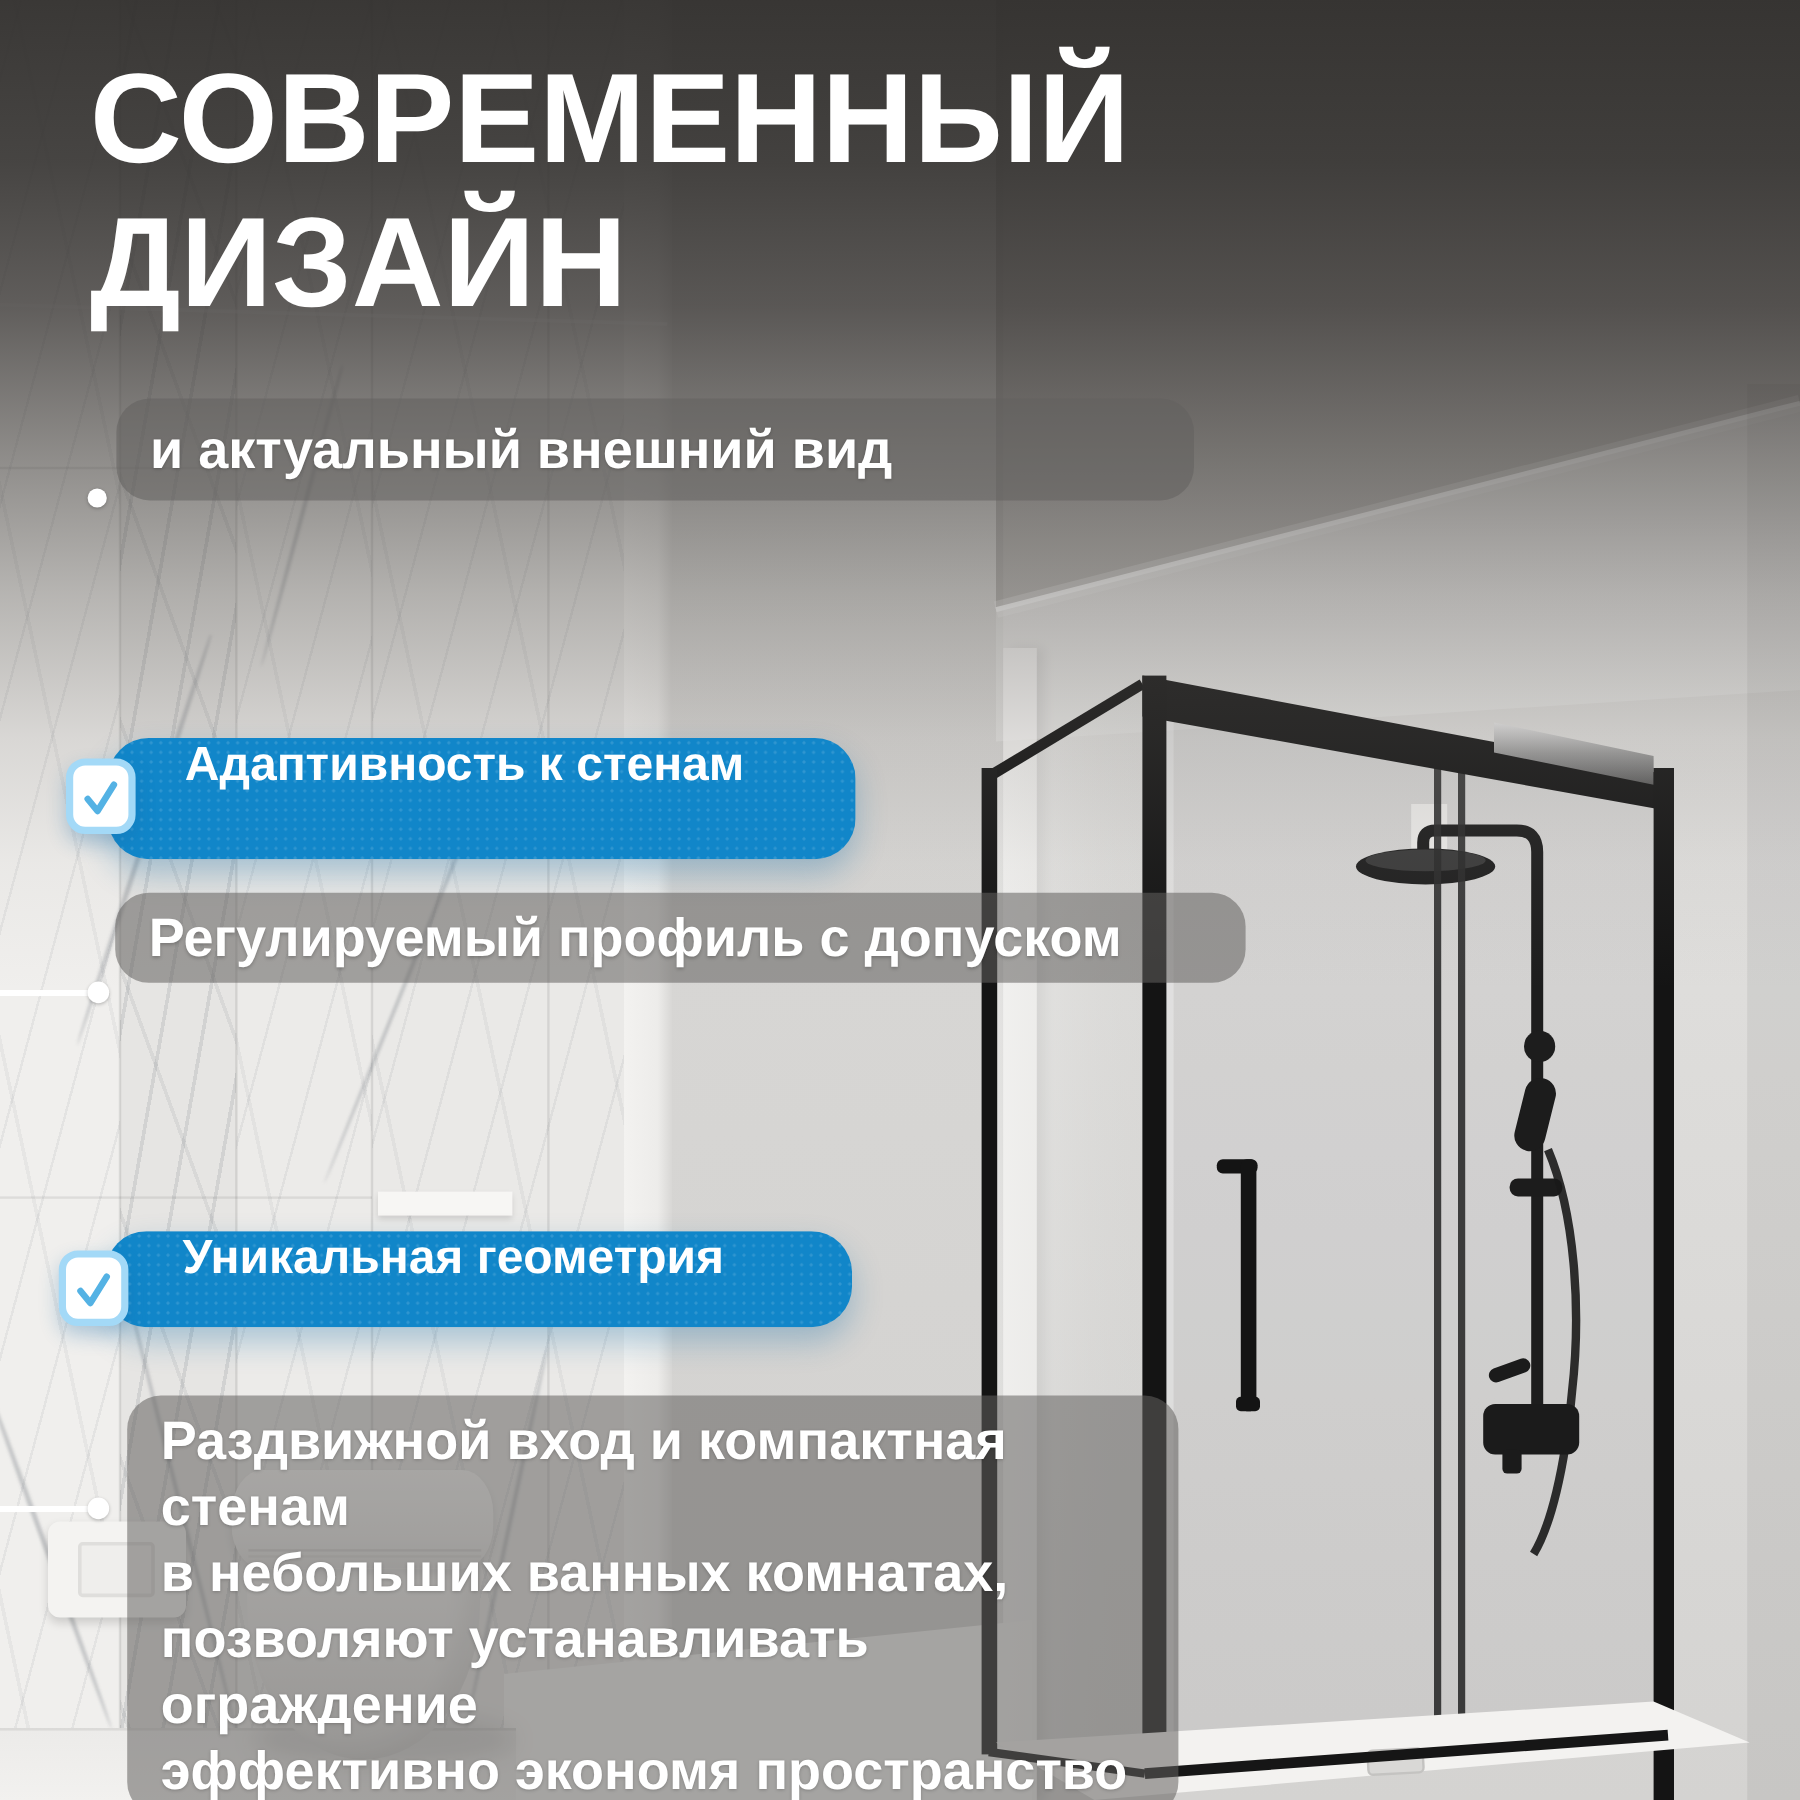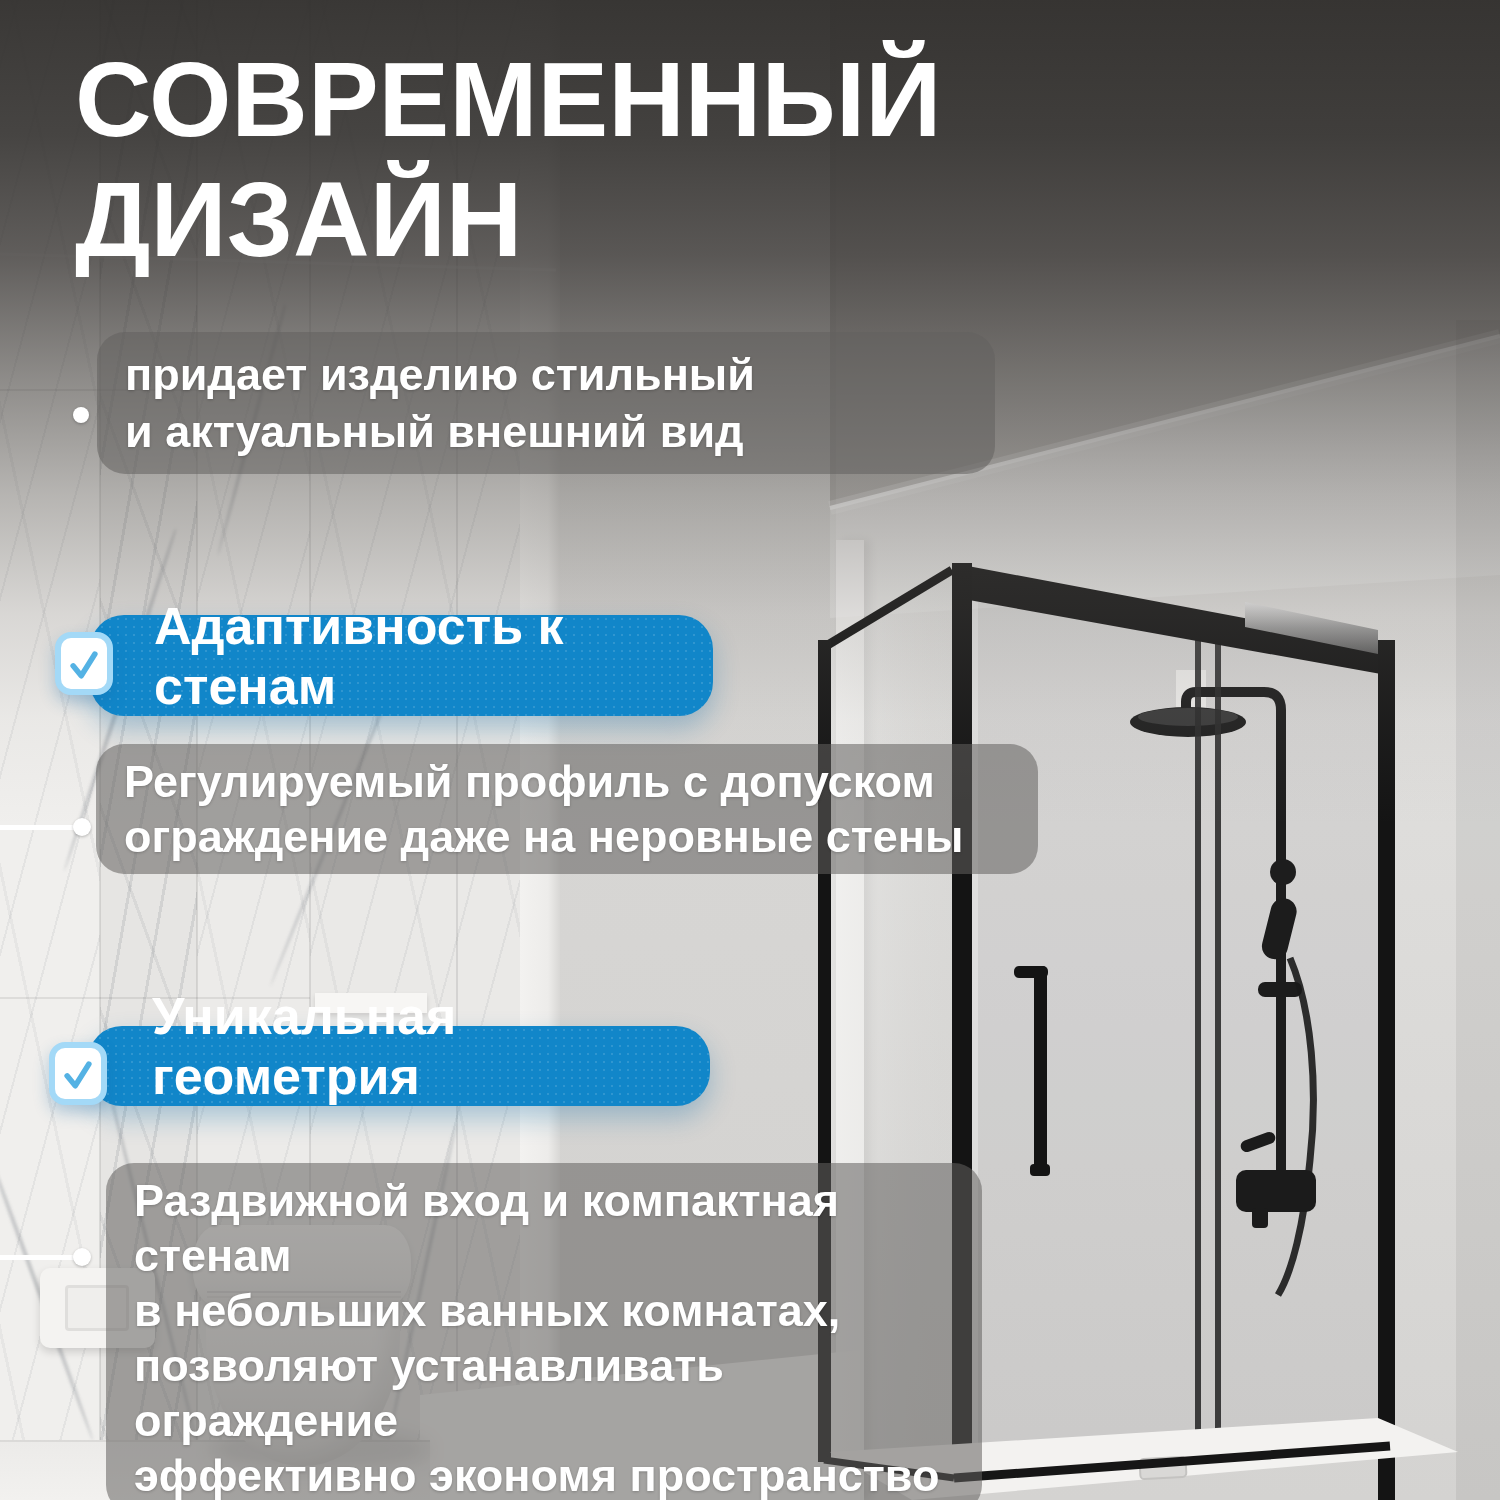--- a/index.html
+++ b/index.html
@@ -48,22 +48,22 @@
       rgba(74,71,68,0.60) 25%,rgba(96,93,89,0.40) 33%,rgba(124,120,116,0.20) 41%,
       rgba(150,146,142,0.07) 48%,rgba(0,0,0,0) 55%);}
   
   .content{position:absolute;inset:0;}
   .title{position:absolute;left:75px;top:40px;color:#FFFFFF;font-weight:700;font-size:106px;line-height:1.13;letter-spacing:0;}
   .card{position:absolute;background:rgba(98,97,95,0.55);border-radius:28px;color:#FFFFFF;
     font-weight:700;font-size:45px;padding:14px 28px;text-shadow:0 1px 3px rgba(0,0,0,0.22);}
   .card-intro{left:97px;top:332px;width:898px;line-height:57px;}
   .card-f1{left:96px;top:744px;width:942px;line-height:55px;padding:10px 28px;}
   .card-f2{left:106px;top:1163px;width:876px;line-height:55px;padding:10px 28px;}
-  .banner{position:absolute;background-color:#1186C9;border-radius:34px;color:#FFFFFF;font-weight:700;font-size:52px;
-    display:flex;align-items:flex-end;box-shadow:0 12px 26px rgba(16,108,168,0.30);
+  .banner{position:absolute;background-color:#1186C9;border-radius:34px;color:#FFFFFF;font-weight:700;font-size:40px;
+    display:flex;align-items:flex-start;box-shadow:0 12px 26px rgba(16,108,168,0.30);
     background-image:radial-gradient(rgba(255,255,255,0.13) 1.1px,rgba(255,255,255,0) 1.5px);background-size:8px 8px;}
   .banner-1{left:90px;top:615px;width:623px;height:101px;padding-left:64px;}
   .banner-2{left:88px;top:1026px;width:622px;height:80px;padding-left:64px;}
   .checkbox{position:absolute;width:58px;height:63px;background:#FFFFFF;border:6px solid #A3D9F7;border-radius:16px;
     display:flex;align-items:center;justify-content:center;box-shadow:0 8px 16px rgba(25,105,165,0.30);}
   .cb-1{left:55px;top:632px;}
   .cb-2{left:49px;top:1042px;}
   .dot{position:absolute;background:#FFFFFF;border-radius:50%;box-shadow:0 1px 3px rgba(0,0,0,0.25);}
   .dot-intro{left:73px;top:407px;width:16px;height:16px;}
   .dot-f1{left:73px;top:818px;width:18px;height:18px;}
@@ -174,38 +174,36 @@
 
   <div class="content">
 
     <div class="title">
       <div>СОВРЕМЕННЫЙ</div>
       <div>ДИЗАЙН</div>
     </div>
 
     <div class="dot dot-intro"></div>
     <div class="card card-intro">
-      <div>придает изделию стильный</div>
       <div>и актуальный внешний вид</div>
     </div>
 
     <div class="banner banner-1">
       <span>Адаптивность к стенам</span>
     </div>
     <div class="checkbox cb-1">
       <svg width="40" height="44" viewBox="0 0 44 48">
         <path d="M10 26 L19 37 L34 13" stroke="#54B2E4" stroke-width="6" fill="none" stroke-linecap="round" stroke-linejoin="round"></path>
       </svg>
     </div>
 
     <div class="lead-line line-f1"></div>
     <div class="dot dot-f1"></div>
     <div class="card card-f1">
       <div>Регулируемый профиль с допуском</div>
-      <div>ограждение даже на неровные стены</div>
     </div>
 
     <div class="banner banner-2">
       <span>Уникальная геометрия</span>
     </div>
     <div class="checkbox cb-2">
       <svg width="40" height="44" viewBox="0 0 44 48">
         <path d="M10 26 L19 37 L34 13" stroke="#54B2E4" stroke-width="6" fill="none" stroke-linecap="round" stroke-linejoin="round"></path>
       </svg>
     </div>

